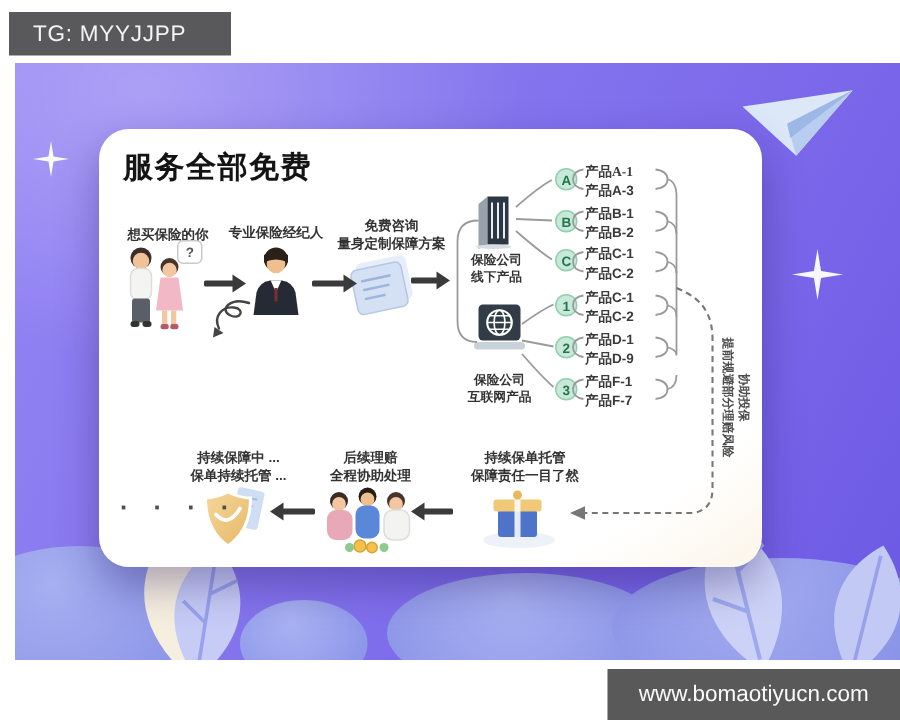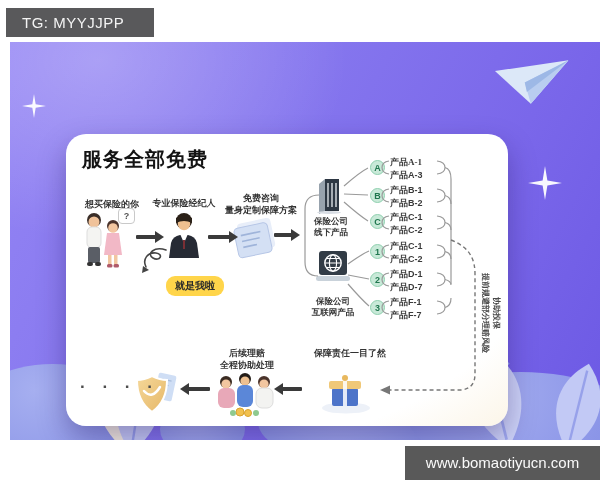--- a/index.html
+++ b/index.html
@@ -20,21 +20,21 @@
 
   .sparkle{position:absolute;background:#ffffff;opacity:.95;
     clip-path:polygon(50% 0,57% 43%,100% 50%,57% 57%,50% 100%,43% 57%,0 50%,43% 43%);}
 
   .bush{position:absolute;border-radius:50%;}
   .leaf-svg{position:absolute;}
 
   
   .card{position:absolute;left:56px;top:44px;width:442px;height:292px;border-radius:20px;
     background:radial-gradient(130% 130% at 35% 35%,#ffffff 0 55%,#fbf3e3 74%,#efdcba 100%);
-    box-shadow:0 12px 28px rgba(35,18,90,.35);z-index:10;margin-top:48px;}
+    box-shadow:0 12px 28px rgba(35,18,90,.35);z-index:10;}
 
   .card .title{position:absolute;left:16px;top:12px;font-size:20px;font-weight:bold;color:#141414;letter-spacing:1px;}
 
   .lbl{position:absolute;font-size:9px;font-weight:bold;color:#333;text-align:center;line-height:1.35;white-space:nowrap;}
   .lbl div{white-space:nowrap;}
 
   .callout{position:absolute;left:100px;top:142px;background:#ffd54a;color:#2b2b2b;font-size:10px;font-weight:bold;
     padding:3px 9px;border-radius:9px;white-space:nowrap;}
 
   .dots{position:absolute;left:14px;top:243px;font-size:17px;font-weight:bold;color:#4d4d4d;letter-spacing:6px;}
@@ -180,30 +180,29 @@
 
       <div class="prod" style="top:22px;font-family:Liberation Serif, serif;">产品A-1</div>
       <div class="prod" style="top:35px;">产品A-3</div>
       <div class="prod" style="top:50px;">产品B-1</div>
       <div class="prod" style="top:63px;">产品B-2</div>
       <div class="prod" style="top:77px;">产品C-1</div>
       <div class="prod" style="top:90px;">产品C-2</div>
       <div class="prod" style="top:106px;">产品C-1</div>
       <div class="prod" style="top:119px;">产品C-2</div>
       <div class="prod" style="top:134px;text-align:right;">产品D-1</div>
-      <div class="prod" style="top:147px;">产品D-7</div>
+      <div class="prod" style="top:147px;">产品D-9</div>
       <div class="prod" style="top:162px;">产品F-1</div>
       <div class="prod" style="top:175px;">产品F-7</div>
 
       <div class="sidenote">
         <div>协助投保</div>
         <div>提前规避部分理赔风险</div>
       </div>
 
-      <div class="callout">就是我啦</div>
 
       <div class="arr r" style="left:70px;top:101px;width:20px;"></div>
       <div class="arr r" style="left:142px;top:101px;width:22px;"></div>
       <div class="arr r" style="left:208px;top:99px;width:18px;"></div>
 
       <div class="arr l" style="left:122px;top:253px;width:22px;"></div>
       <div class="arr l" style="left:216px;top:253px;width:20px;"></div>
 
       <svg class="connectors" width="442" height="292" viewBox="0 0 442 292">
         <g stroke="#9a9a9a" stroke-width="1.2" fill="none">
@@ -236,25 +235,30 @@
           <path d="M379,145.5 Q385,147 385,151"></path>
           <path d="M379,173.5 Q385,172 385,164"></path>
         </g>
         <g stroke="#777" stroke-width="1.4" fill="none" stroke-dasharray="4 3">
           <path d="M385,106 Q400,112 405,122 Q409,129 409,140 L409,240 Q409,254 396,256 L324,256"></path>
         </g>
         <polygon points="314,256 324,251.5 324,260.5" fill="#777"></polygon>
       </svg>
 
       <div class="lbl" style="left:234px;top:213px;width:100px;">
+        <div>持续保单托管</div>
         <div>保障责任一目了然</div>
       </div>
       <div class="lbl" style="left:141px;top:213px;width:80px;">
         <div>后续理赔</div>
         <div>全程协助处理</div>
+      </div>
+      <div class="lbl" style="left:43px;top:213px;width:100px;">
+        <div>持续保障中 ...</div>
+        <div>保单持续托管 ...</div>
       </div>
 
       <svg class="illus" style="left:254px;top:234px;width:52px;height:46px;" viewBox="0 0 52 46">
         <ellipse cx="26" cy="40" rx="24" ry="5.5" fill="#edf1f8"></ellipse>
         <rect x="12" y="20" width="26" height="18" rx="2" fill="#4d74c9"></rect>
         <rect x="9" y="13" width="32" height="8" rx="2" fill="#f0c878"></rect>
         <rect x="23" y="13" width="4" height="25" fill="#ffffff" opacity="0.85"></rect>
         <circle cx="25" cy="10" r="3" fill="#e8b85e"></circle>
       </svg>
 

